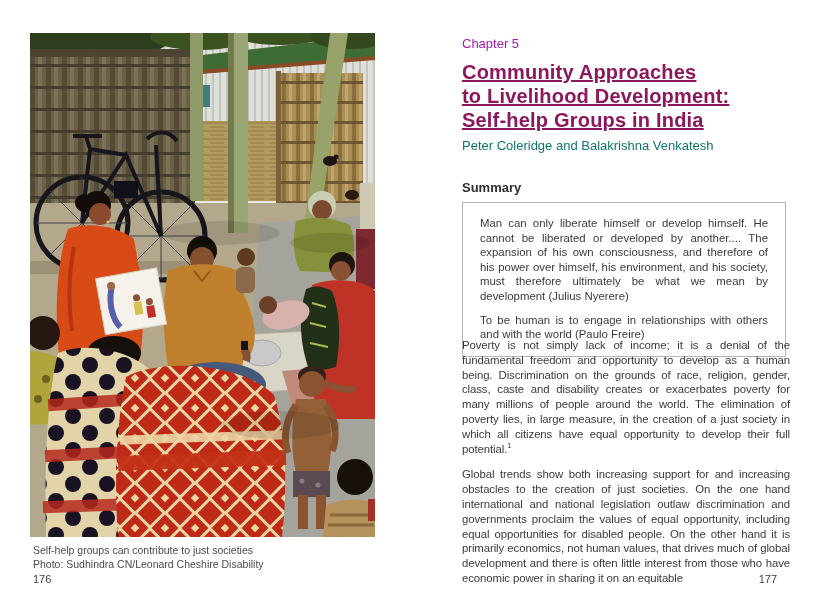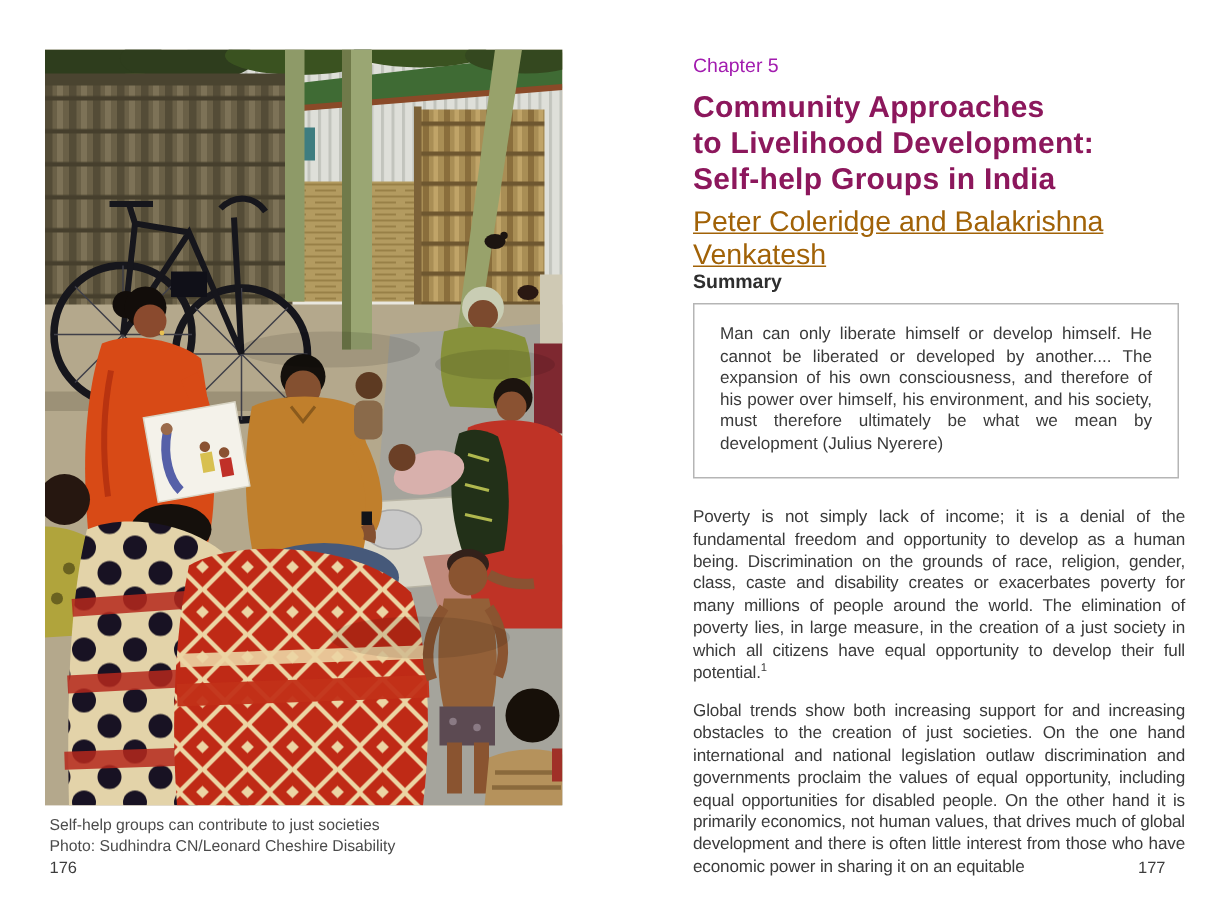--- a/index.html
+++ b/index.html
@@ -15,21 +15,21 @@
   .photo-frame svg{display:block;}
 
   .caption{position:absolute;left:33px;top:544px;font-size:10.5px;line-height:13.5px;color:#4b4b4b;}
   .pagenum{font-size:11px;color:#3d3d3d;position:absolute;top:573px;}
   .pagenum-left{left:33px;}
   .pagenum-right{right:43px;}
   .chapter-label{position:absolute;top:36px;left:52px;font-size:13px;color:#a21caf;}
   .chapter-title{position:absolute;top:60px;left:52px;width:340px;font-size:20px;font-weight:bold;
     color:#8c175c;line-height:24px;letter-spacing:.2px;}
   .chapter-title span{display:block;}
-  .authors{position:absolute;top:138px;left:52px;font-size:19px;color:#a16207;text-decoration:underline;}
+  .authors{position:absolute;top:138px;left:52px;font-size:13px;color:#0f766e;}
   .summary-heading{position:absolute;top:180px;left:52px;font-size:13px;font-weight:bold;color:#2e2e2e;}
 
   .quote-box{position:absolute;top:202px;left:52px;width:324px;box-sizing:border-box;
     border:1px solid #b5b5b5;padding:13px 17px 14px 17px;}
   .quote-box p{margin:0;font-size:11.4px;line-height:14.6px;text-align:justify;color:#3a3a3a;}
   .quote-box p + p{margin-top:9px;}
 
   .body-text{position:absolute;top:338px;left:52px;width:328px;}
   .body-text p{margin:0 0 11px 0;font-size:11.4px;line-height:14.8px;text-align:justify;
     letter-spacing:-0.1px;color:#3a3a3a;}
@@ -244,32 +244,33 @@
     <div>Photo: Sudhindra CN/Leonard Cheshire Disability</div>
   </div>
 
   <div class="pagenum pagenum-left">176</div>
 </div>
 
 <div class="page page-right">
 
   <div class="chapter-label">Chapter 5</div>
 
-  <h1 class="chapter-title" style="margin:0;">
+  <h1 class="chapter-title" style="margin:0;text-decoration:underline;">
     <span>Community Approaches</span>
     <span>to Livelihood Development:</span>
     <span>Self-help Groups in India</span>
   </h1>
 
   <div class="authors">Peter Coleridge and Balakrishna Venkatesh</div>
 
   <div class="summary-heading">Summary</div>
 
   <div class="quote-box">
     <p>Man can only liberate himself or develop himself. He cannot be liberated or developed by another.... The expansion of his own consciousness, and therefore of his power over himself, his environment, and his society, must therefore ultimately be what we mean by development (Julius Nyerere)</p>
+    <p>To be human is to engage in relationships with others and with the world (Paulo Freire)</p>
   </div>
 
   <div class="body-text">
     <p><span>Poverty is not simply lack of income; it is a denial of the fundamental freedom and opportunity to develop as a human being. Discrimination on the grounds of race, religion, gender, class, caste and disability creates or exacerbates poverty for many millions of people around the world. The elimination of poverty lies, in large measure, in the creation of a just society in which all citizens have equal opportunity to develop their full potential.</span><sup>1</sup></p>
     <p>Global trends show both increasing support for and increasing obstacles to the creation of just societies. On the one hand international and national legislation outlaw discrimination and governments proclaim the values of equal opportunity, including equal opportunities for disabled people. On the other hand it is primarily economics, not human values, that drives much of global development and there is often little interest from those who have economic power in sharing it on an equitable</p>
   </div>
 
   <div class="pagenum pagenum-right">177</div>
 </div>
 

